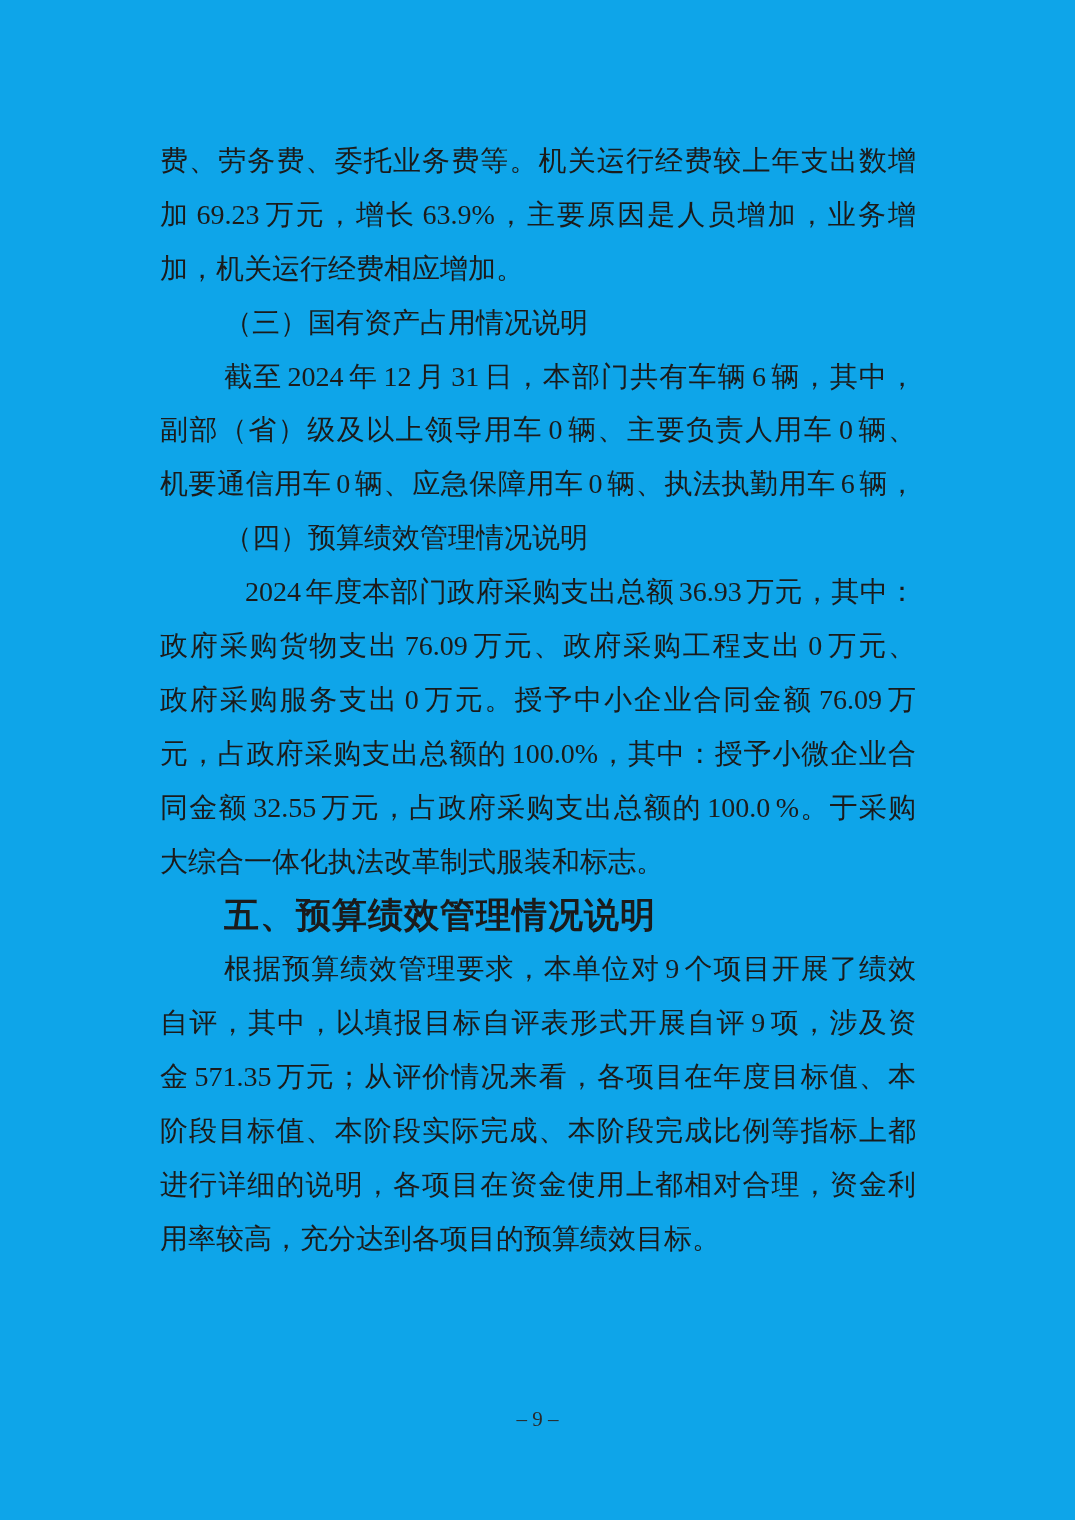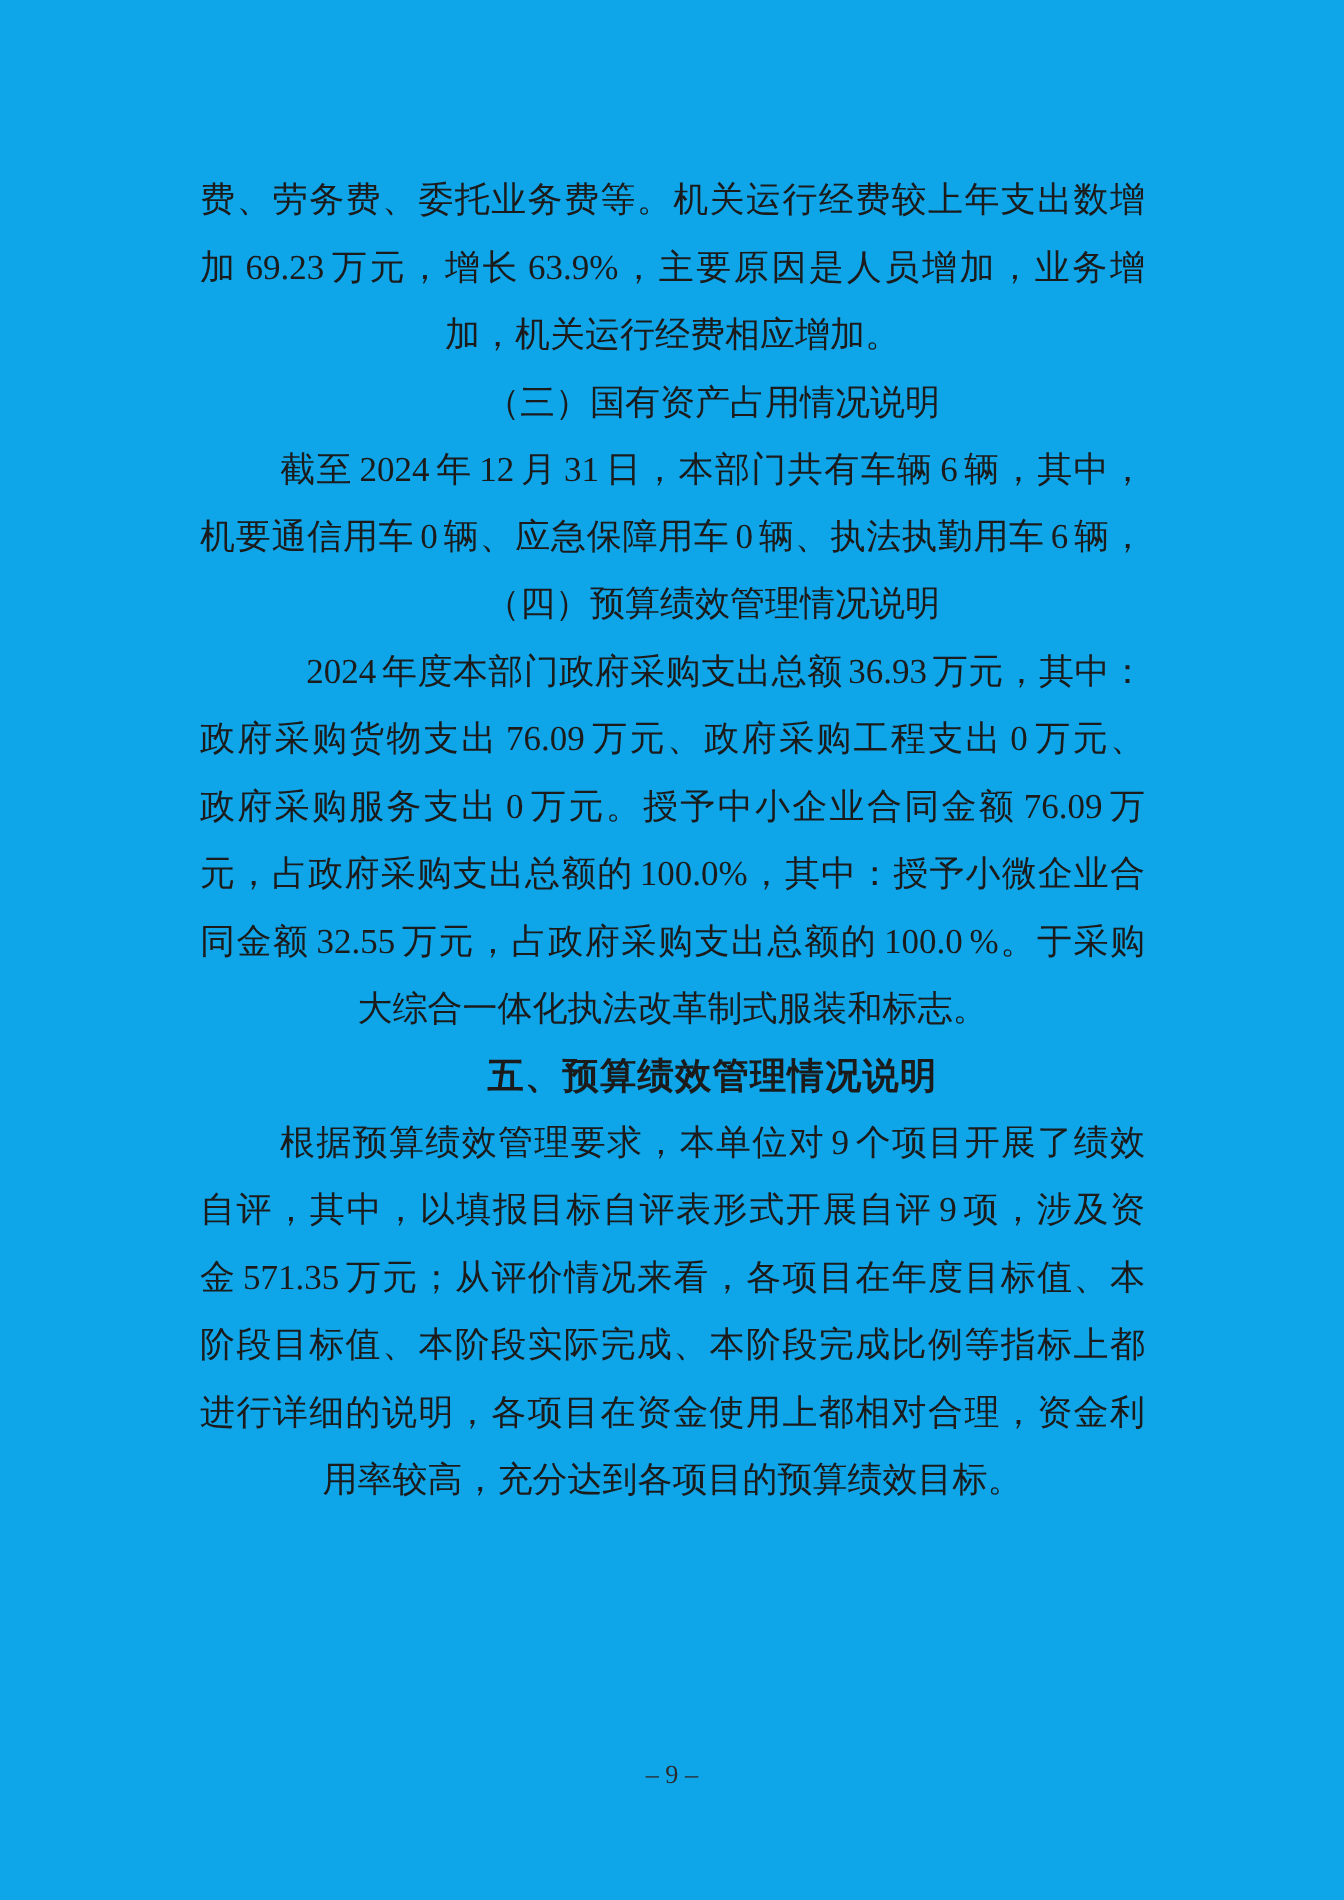--- a/index.html
+++ b/index.html
@@ -23,36 +23,36 @@
     top: 134px;
     width: 756px;
   }
   .line {
     font-size: 28px;
     line-height: 53.9px;
     height: 53.9px;
     overflow: hidden;
     white-space: normal;
     word-spacing: -0.1em;
-    text-align: center;
+    text-align: left;
   }
   .line.justify {
     text-align: justify;
     text-align-last: justify;
   }
   .line.indent {
     text-indent: 64px;
   }
   .line.indent-deep {
     text-indent: 85px;
   }
   .line.hei {
     font-family: "Liberation Sans", "DejaVu Sans", sans-serif;
     font-weight: 700;
-    font-size: 29px;
+    font-size: 35px;
     letter-spacing: 1px;
   }
   .page-footer {
     position: absolute;
     left: 0;
     right: 0;
     top: 1403px;
     text-align: center;
     font-size: 21px;
     line-height: 32px;
@@ -63,20 +63,21 @@
 </head>
 <body>
 
 <div class="page">
   <div class="doc-body">
       <div class="line justify">费、劳务费、委托业务费等。机关运行经费较上年支出数增</div>
       <div class="line justify">加 69.23 万元，增长 63.9%，主要原因是人员增加，业务增</div>
       <div class="line">加，机关运行经费相应增加。</div>
       <div class="line indent">（三）国有资产占用情况说明</div>
       <div class="line justify indent">截至 2024 年 12 月 31 日，本部门共有车辆 6 辆，其中，</div>
+      <div class="line justify">副部（省）级及以上领导用车 0 辆、主要负责人用车 0 辆、</div>
       <div class="line justify">机要通信用车 0 辆、应急保障用车 0 辆、执法执勤用车 6 辆，</div>
       <div class="line indent">（四）预算绩效管理情况说明</div>
       <div class="line justify indent-deep">2024 年度本部门政府采购支出总额 36.93 万元，其中：</div>
       <div class="line justify">政府采购货物支出 76.09 万元、政府采购工程支出 0 万元、</div>
       <div class="line justify">政府采购服务支出 0 万元。授予中小企业合同金额 76.09 万</div>
       <div class="line justify">元，占政府采购支出总额的 100.0%，其中：授予小微企业合</div>
       <div class="line justify">同金额 32.55 万元，占政府采购支出总额的 100.0 %。于采购</div>
       <div class="line">大综合一体化执法改革制式服装和标志。</div>
       <div class="line indent hei">五、预算绩效管理情况说明</div>
       <div class="line justify indent">根据预算绩效管理要求，本单位对 9 个项目开展了绩效</div>

